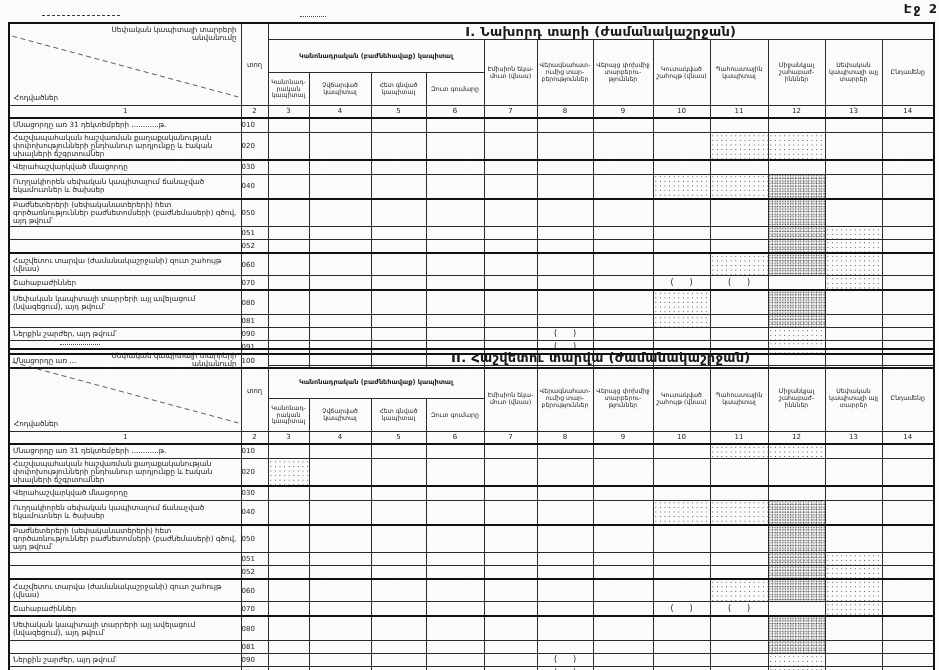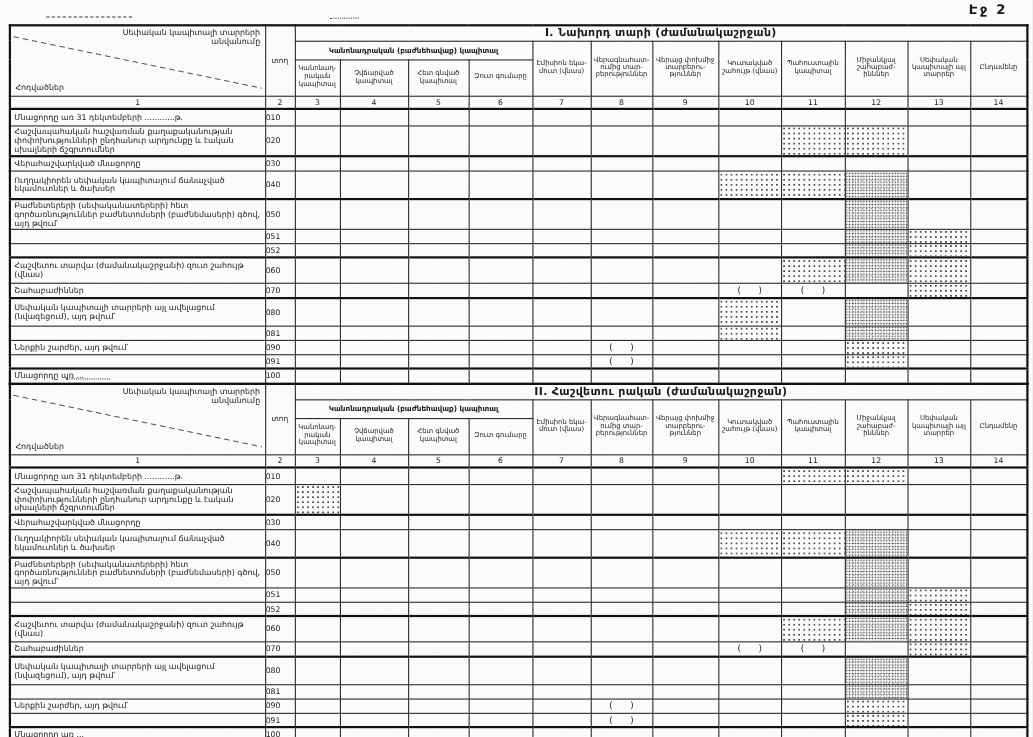--- a/index.html
+++ b/index.html
@@ -4,33 +4,33 @@
 <style>
   html,body{margin:0;padding:0;background:#9a9a9a;}
   .page{
     position:relative;width:939px;height:670px;margin:0 auto;
     background:var(--paper,#fbfbfa);
     background-image:radial-gradient(rgba(0,0,0,0.035) 0.5px, transparent 0.7px);
     background-size:9px 9px;
     font-family:"DejaVu Sans",sans-serif;color:var(--ink,#1a1a1a);
     overflow:hidden;
   }
-  .page-num{position:absolute;top:2px;right:23px;font-size:12px;font-weight:bold;letter-spacing:2px;}
+  .page-num{position:absolute;top:2px;right:0;font-size:12px;font-weight:bold;letter-spacing:2px;}
   .artifact{position:absolute;height:0;}
   .a1{top:15px;left:42px;width:78px;border-top:1px dashed #3a3a3a;}
   .a2{top:16px;left:300px;width:26px;border-top:1px dotted #4a4a4a;}
   .a3{top:344px;left:60px;width:40px;border-top:1px dotted #4a4a4a;}
 
   table.form-table{border-collapse:collapse;table-layout:fixed;position:absolute;left:8px;border:2px solid #111;}
   #table-0{top:22px;}
   #table-1{top:348px;}
   td{border:1px solid #2b2b2b;padding:0 2px;vertical-align:middle;overflow:hidden;}
 
-  .title-cell{font-size:10px;font-weight:bold;text-align:center;letter-spacing:.3px;padding:0;}
-  .group-cell{font-size:6.6px;font-weight:bold;text-align:center;padding:4px;}
+  .title-cell{font-size:13px;font-weight:bold;text-align:center;letter-spacing:.3px;padding:0;}
+  .group-cell{font-size:6.6px;font-weight:bold;text-align:center;padding:12px;}
   .colhead{font-size:6.2px;text-align:center;line-height:1.12;padding:0 1px;}
   .tog-cell{font-size:6.8px;text-align:center;}
   .num-row td{font-size:7px;text-align:center;padding:0;border-bottom:2px solid #111;}
 
   .label-cell{font-size:7.2px;line-height:1.12;padding:1px 3px;}
   .code-cell{font-size:7px;text-align:left;padding:0;}
   tr.thick-top>td{border-top-width:2px;border-top-color:#111;}
 
   .hatch-heavy{
     background-image:radial-gradient(circle,#3c3c3c 0.6px,transparent 0.95px),
@@ -388,21 +388,21 @@
       <thead>
         <tr style="height: 14px;">
           <td class="corner" rowspan="3">
             <svg viewBox="0 0 100 60" preserveAspectRatio="none">
               <line x1="1" y1="9" x2="99" y2="54" stroke="#333" stroke-width="0.8" stroke-dasharray="5 3.5" vector-effect="non-scaling-stroke"></line>
             </svg>
             <div class="corner-tr">Սեփական կապիտալի տարրերի անվանումը</div>
             <div class="corner-bl">Հոդվածներ</div>
           </td>
           <td class="tog-cell" rowspan="3">տող</td>
-          <td class="title-cell" colspan="12">II. Հաշվետու րական (ժամանակաշրջան)</td>
+          <td class="title-cell" colspan="12">II. Հաշվետու տարվա (ժամանակաշրջան)</td>
         </tr>
         <tr style="height: 13px;">
           <td class="group-cell" colspan="4">Կանոնադրական (բաժնեհավաք) կապիտալ</td>
           <td class="colhead" rowspan="2">Էմիսիոն եկա­մուտ (վնաս)</td>
           <td class="colhead" rowspan="2">Վերագնահատ­ումից տար­բերություններ</td>
           <td class="colhead" rowspan="2">Վերայց փոխ­միջ տարբերու­թյուններ</td>
           <td class="colhead" rowspan="2">Կուտակված շահույթ (վնաս)</td>
           <td class="colhead" rowspan="2">Պահուստային կապիտալ</td>
           <td class="colhead" rowspan="2">Միջանկյալ շահաբաժ­ինններ</td>
           <td class="colhead" rowspan="2">Սեփական կապիտալի այլ տարրեր</td>

